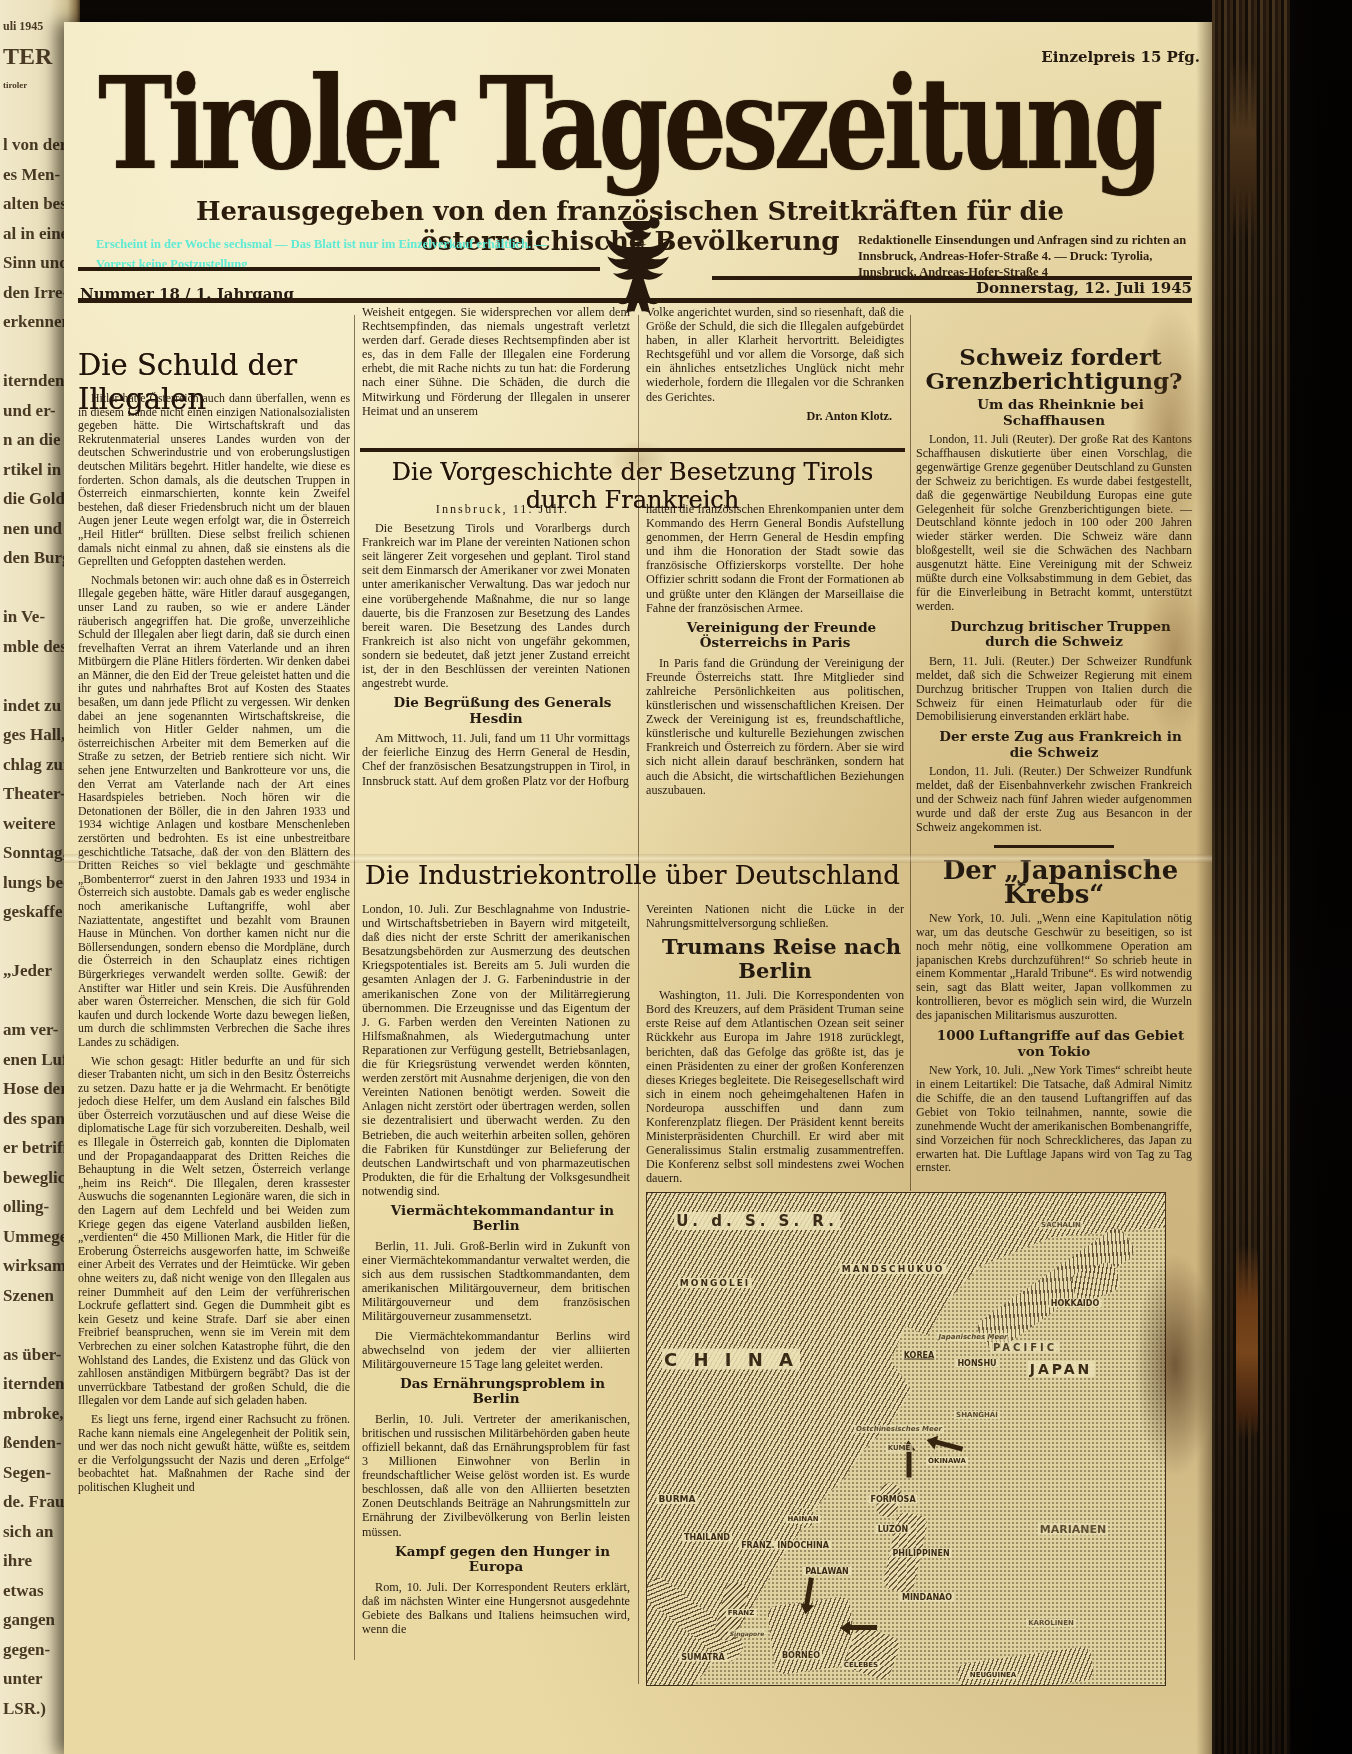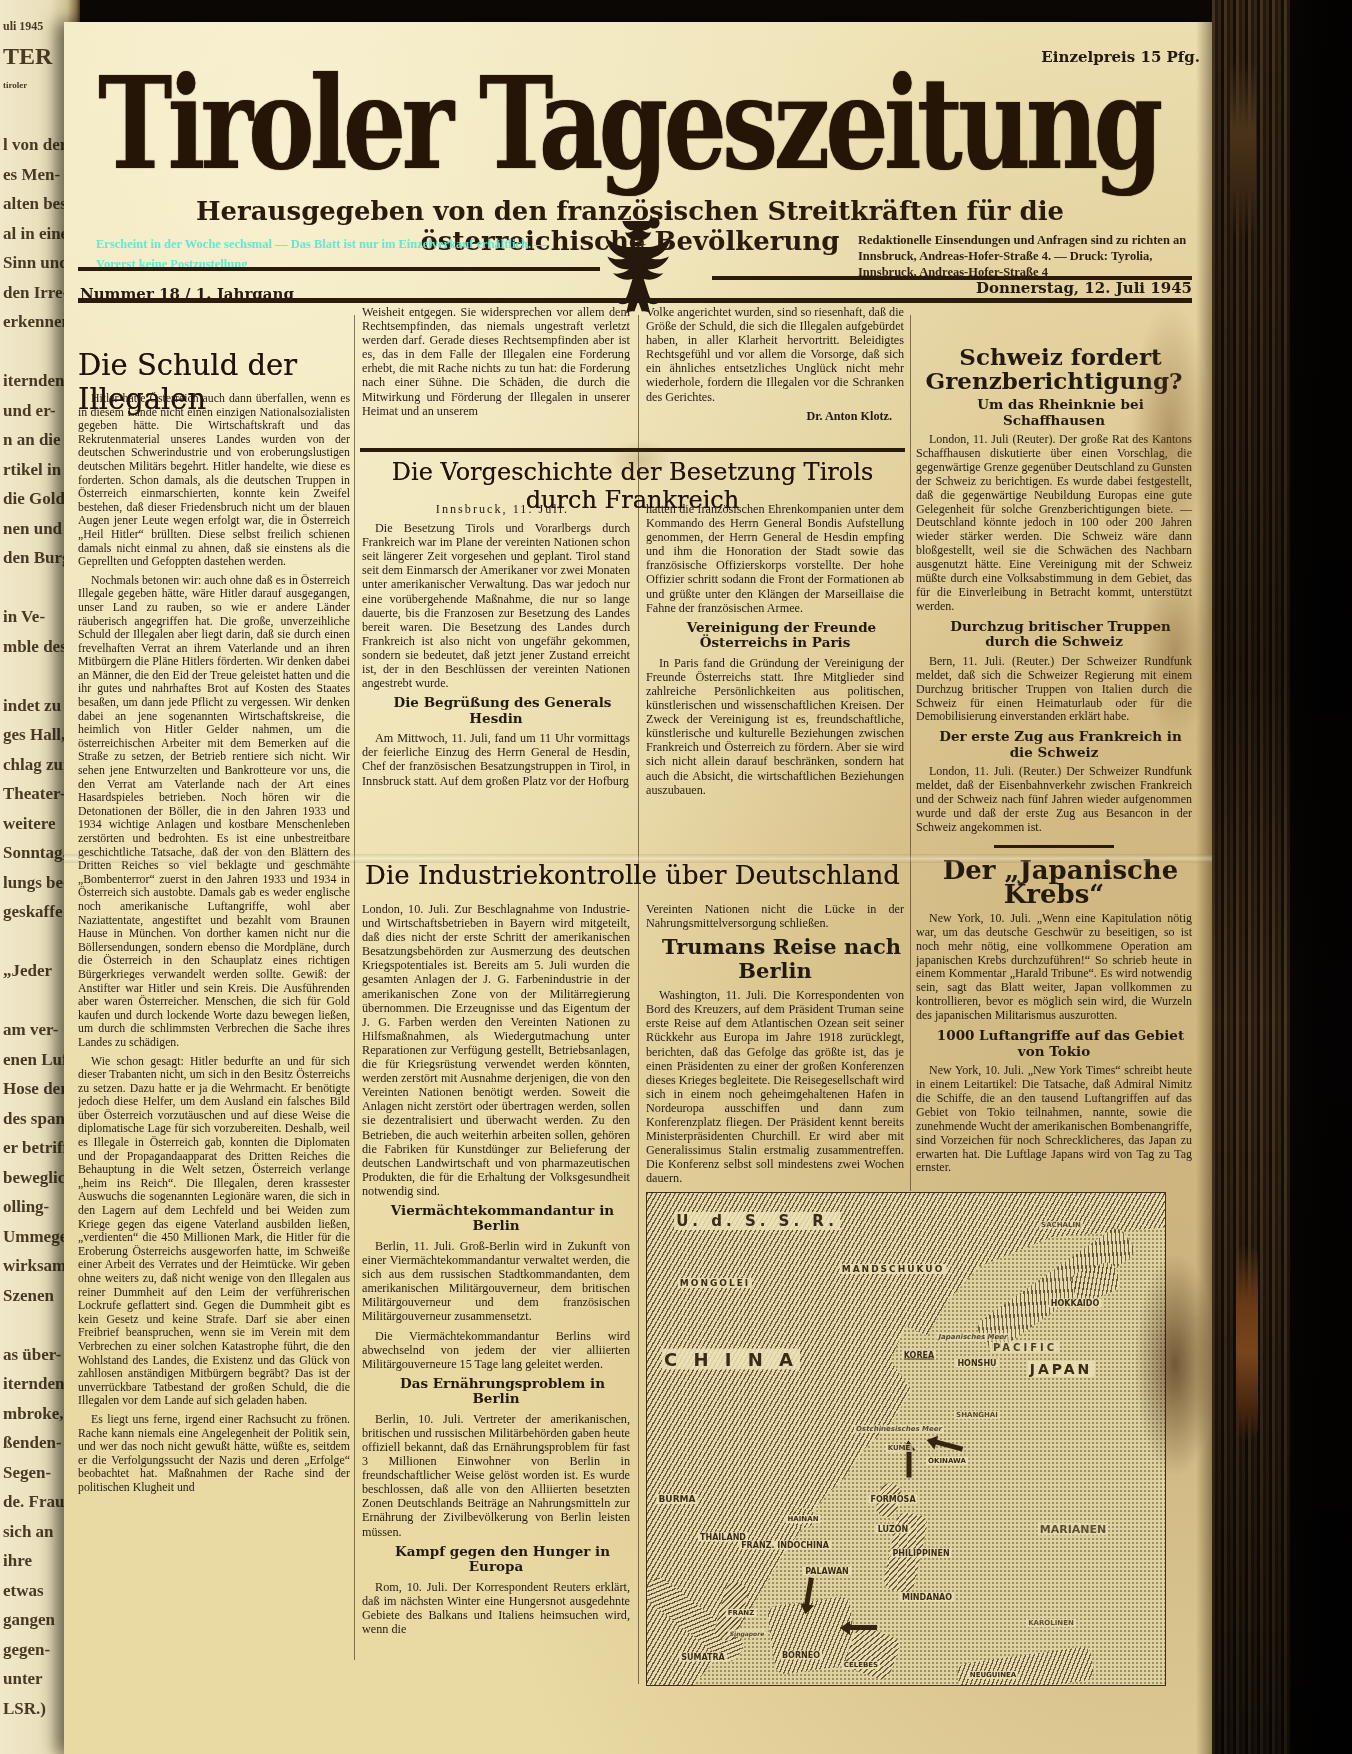--- a/index.html
+++ b/index.html
@@ -285,21 +285,21 @@
           <span class="map-label" style="left: 414px; top: 176px; font-size: 14px; letter-spacing: 3px;">JAPAN</span>
           <span class="map-label" style="left: 428px; top: 110px; font-size: 8px;">HOKKAIDO</span>
           <span class="map-label" style="left: 326px; top: 144px; font-size: 7px; opacity: 0.8; font-style: italic;">Japanisches Meer</span>
           <span class="map-label" style="left: 330px; top: 222px; font-size: 7px; opacity: 0.8;">SHANGHAI</span>
           <span class="map-label" style="left: 252px; top: 236px; font-size: 7px; opacity: 0.8; font-style: italic;">Ostchinesisches Meer</span>
           <span class="map-label" style="left: 378px; top: 154px; font-size: 10px; letter-spacing: 3px; opacity: 0.85;">PACIFIC</span>
           <span class="map-label" style="left: 252px; top: 255px; font-size: 7px; opacity: 0.85;">KUME</span>
           <span class="map-label" style="left: 300px; top: 268px; font-size: 7px;">OKINAWA</span>
           <span class="map-label" style="left: 246px; top: 306px; font-size: 8px;">FORMOSA</span>
           <span class="map-label" style="left: 30px; top: 306px; font-size: 9px;">BURMA</span>
-          <span class="map-label" style="left: 76px; top: 344px; font-size: 8px;">THAILAND</span>
+          <span class="map-label" style="left: 60px; top: 344px; font-size: 8px;">THAILAND</span>
           <span class="map-label" style="left: 138px; top: 352px; font-size: 8px;">FRANZ. INDOCHINA</span>
           <span class="map-label" style="left: 156px; top: 326px; font-size: 7px;">HAINAN</span>
           <span class="map-label" style="left: 246px; top: 336px; font-size: 8px;">LUZON</span>
           <span class="map-label" style="left: 274px; top: 360px; font-size: 8px;">PHILIPPINEN</span>
           <span class="map-label" style="left: 180px; top: 378px; font-size: 8px;">PALAWAN</span>
           <span class="map-label" style="left: 280px; top: 404px; font-size: 8px;">MINDANAO</span>
           <span class="map-label" style="left: 378px; top: 336px; font-size: 11px; opacity: 0.75; margin-left: 48px;">MARIANEN</span>
           <span class="map-label" style="left: 94px; top: 420px; font-size: 7px;">FRANZ</span>
           <span class="map-label" style="left: 100px; top: 440px; font-size: 6px; opacity: 0.8; font-style: italic;">Singapore</span>
           <span class="map-label" style="left: 56px; top: 464px; font-size: 8px;">SUMATRA</span>

